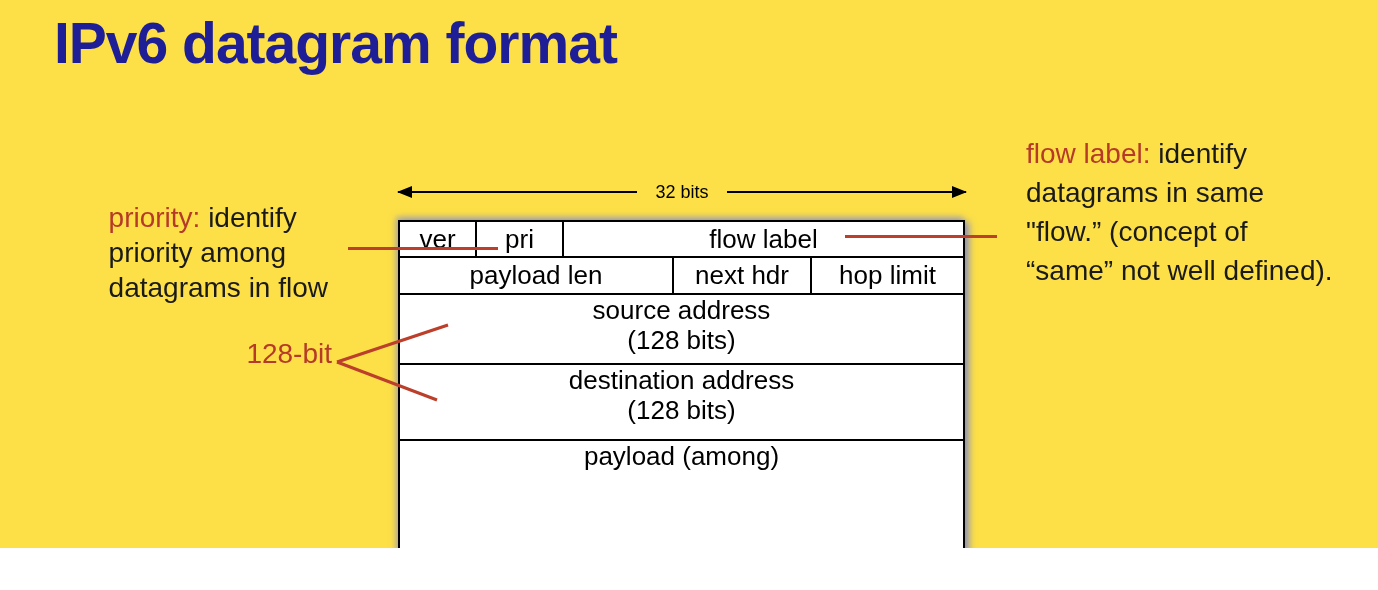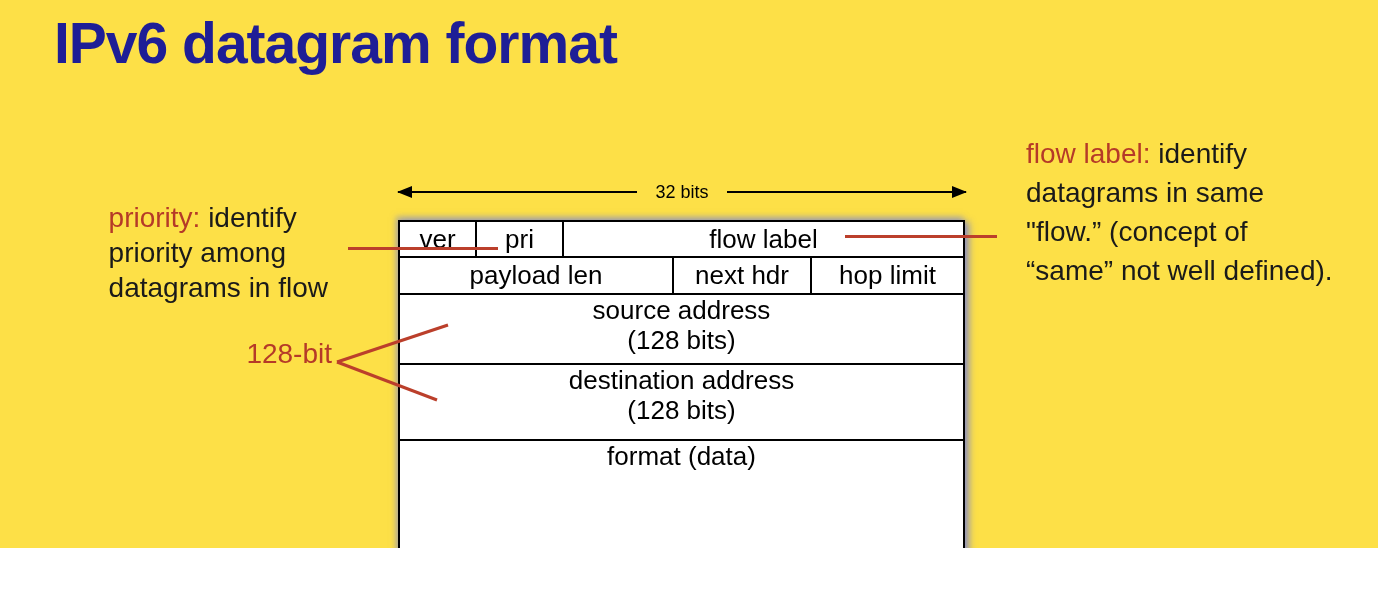--- a/index.html
+++ b/index.html
@@ -127,21 +127,21 @@
     </div>
     <div class="row r3 multi">
       <div>source address</div>
       <div>(128 bits)</div>
     </div>
     <div class="row r4 multi">
       <div>destination address</div>
       <div>(128 bits)</div>
     </div>
     <div class="row r5 multi">
-      <div>format (data)</div>
+      <div>payload (among)</div>
     </div>
   </div>
 
   <div class="redline line-priority"></div>
   <div class="redline line-flow"></div>
 
   <svg class="addr-svg" width="130" height="88" viewBox="0 0 130 88">
     <line x1="12" y1="44" x2="123" y2="7" stroke="#bb3f2b" stroke-width="3"></line>
     <line x1="12" y1="44" x2="112" y2="82" stroke="#bb3f2b" stroke-width="3"></line>
   </svg>

